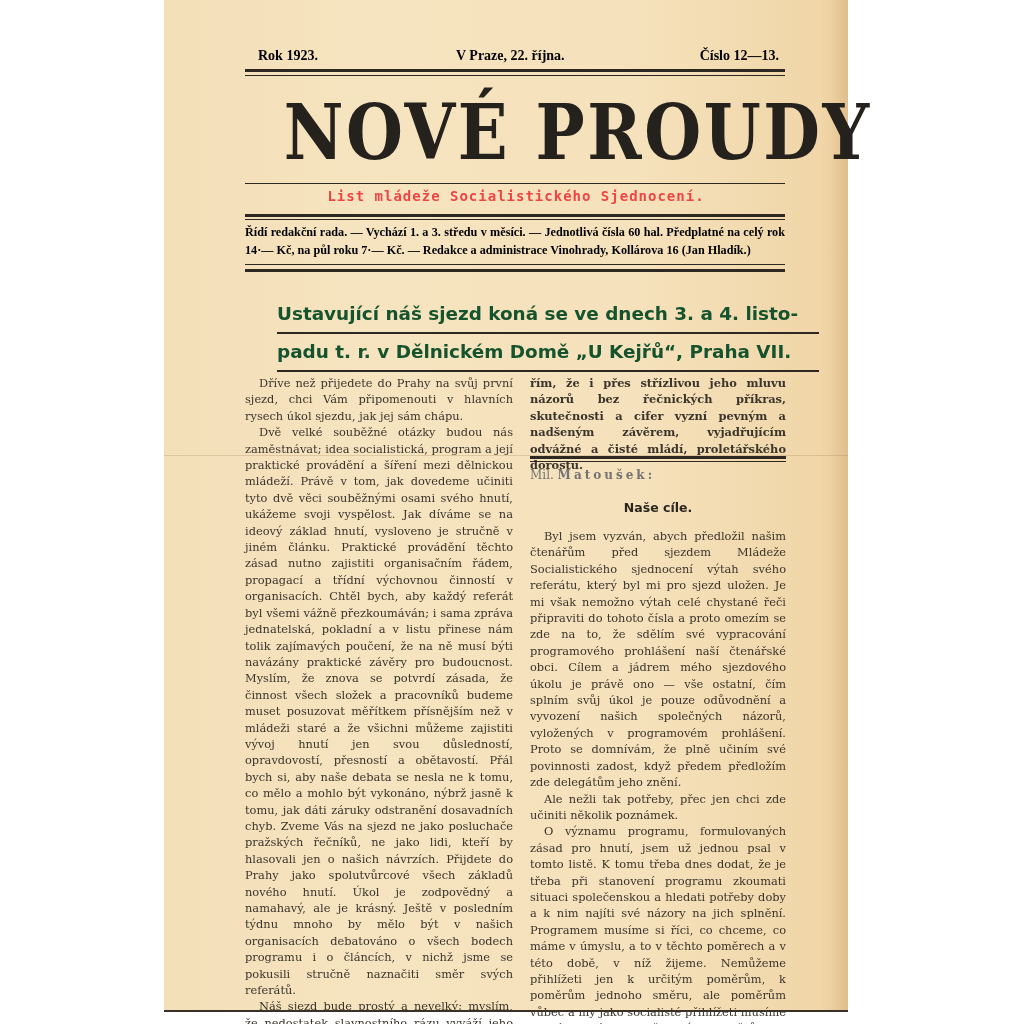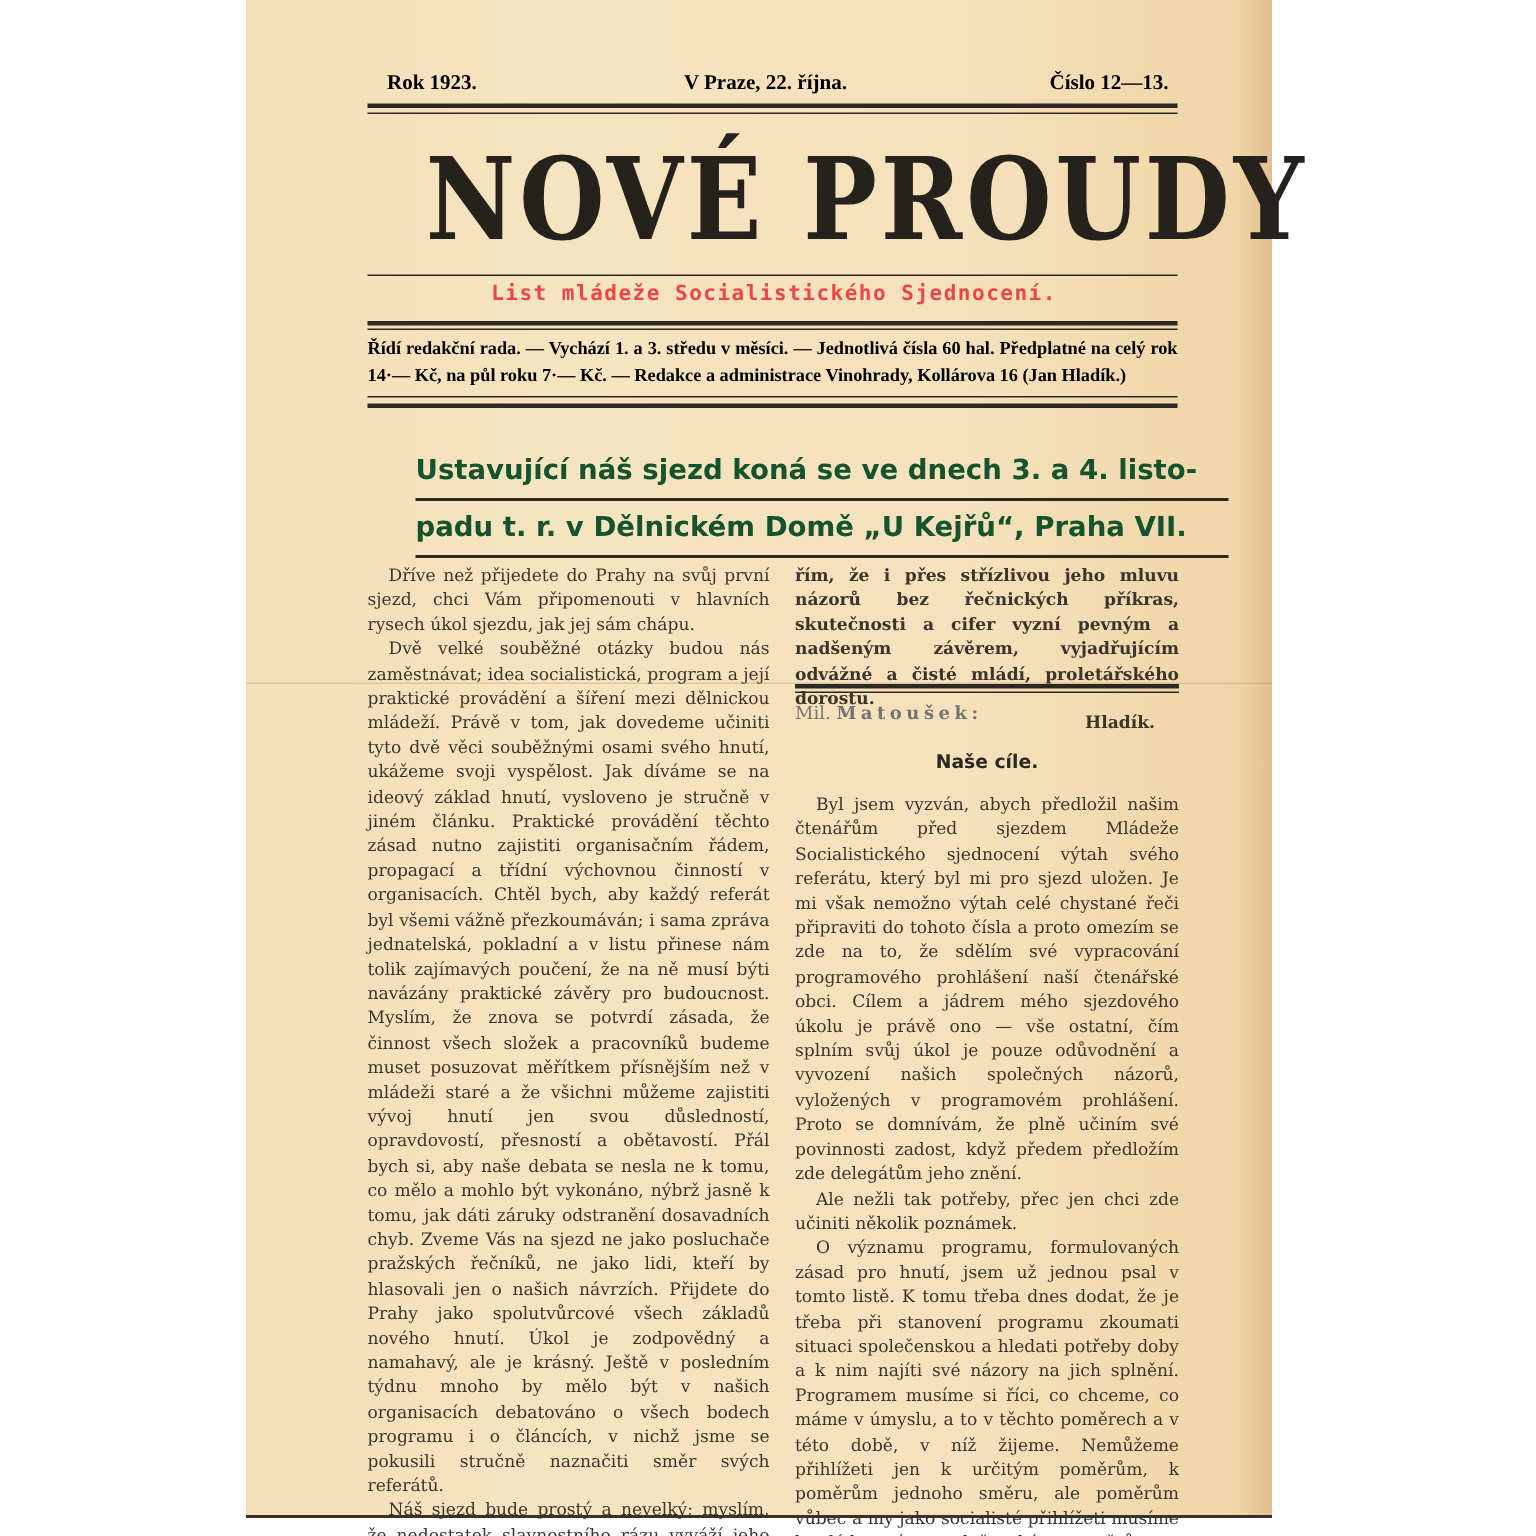--- a/index.html
+++ b/index.html
@@ -80,21 +80,20 @@
 </div>
 
 <div class="abs col col-left">
   <p>Dříve než přijedete do Prahy na svůj první sjezd, chci Vám připomenouti v hlavních rysech úkol sjezdu, jak jej sám chápu.</p>
   <p>Dvě velké souběžné otázky budou nás zaměstnávat; idea socialistická, program a její praktické provádění a šíření mezi dělnickou mládeží. Právě v tom, jak dovedeme učiniti tyto dvě věci souběžnými osami svého hnutí, ukážeme svoji vyspělost. Jak díváme se na ideový základ hnutí, vysloveno je stručně v jiném článku. Praktické provádění těchto zásad nutno zajistiti organisačním řádem, propagací a třídní výchovnou činností v organisacích. Chtěl bych, aby každý referát byl všemi vážně přezkoumáván; i sama zpráva jednatelská, pokladní a v listu přinese nám tolik zajímavých poučení, že na ně musí býti navázány praktické závěry pro budoucnost. Myslím, že znova se potvrdí zásada, že činnost všech složek a pracovníků budeme muset posuzovat měřítkem přísnějším než v mládeži staré a že všichni můžeme zajistiti vývoj hnutí jen svou důsledností, opravdovostí, přesností a obětavostí. Přál bych si, aby naše debata se nesla ne k tomu, co mělo a mohlo být vykonáno, nýbrž jasně k tomu, jak dáti záruky odstranění dosavadních chyb. Zveme Vás na sjezd ne jako posluchače pražských řečníků, ne jako lidi, kteří by hlasovali jen o našich návrzích. Přijdete do Prahy jako spolutvůrcové všech základů nového hnutí. Úkol je zodpovědný a namahavý, ale je krásný. Ještě v posledním týdnu mnoho by mělo být v našich organisacích debatováno o všech bodech programu i o článcích, v nichž jsme se pokusili stručně naznačiti směr svých referátů.</p>
   <p>Náš sjezd bude prostý a nevelký; myslím, že nedostatek slavnostního rázu vyváží jeho vnitřní hodnota. Je sjezdem pracovním; vě-</p>
 </div>
 
 <div class="abs col col-right-top">
   <p style="text-indent:0;">řím, že i přes střízlivou jeho mluvu názorů bez řečnických příkras, skutečnosti a cifer vyzní pevným a nadšeným závěrem, vyjadřujícím odvážné a čisté mládí, proletářského dorostu.</p>
-  <div class="sig">Hladík.</div>
 </div>
 <div class="rule-thick" style="top:456px; left:530px; width:256px;"></div>
 <div class="rule-thin" style="top:461px; left:530px; width:256px;"></div>
 
 <div class="abs author" style="top:468px;">
   <span>Mil.</span>
   <span class="spaced">Matoušek:</span>
 </div>
 <div class="abs article-title" style="top:500px;">Naše cíle.</div>
 

